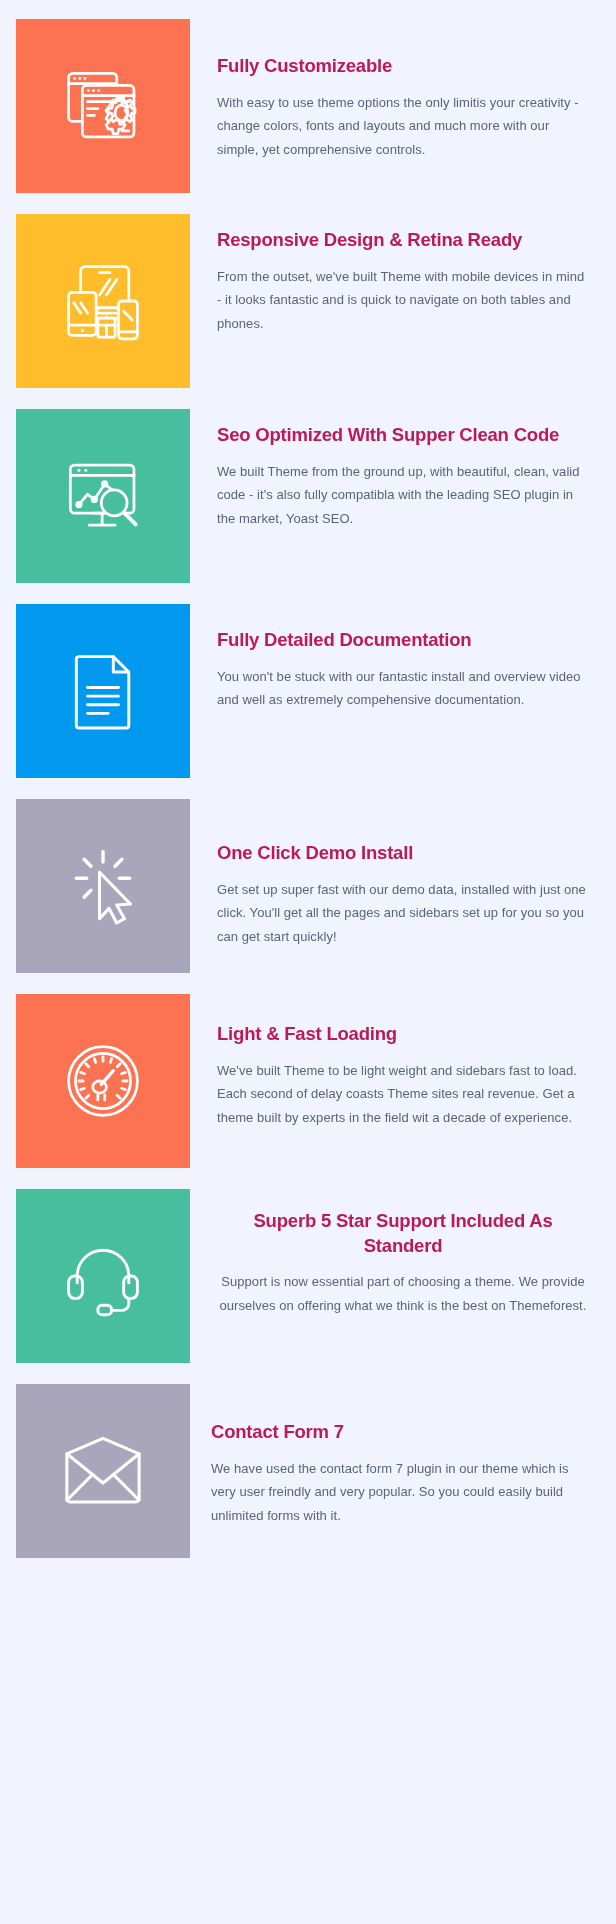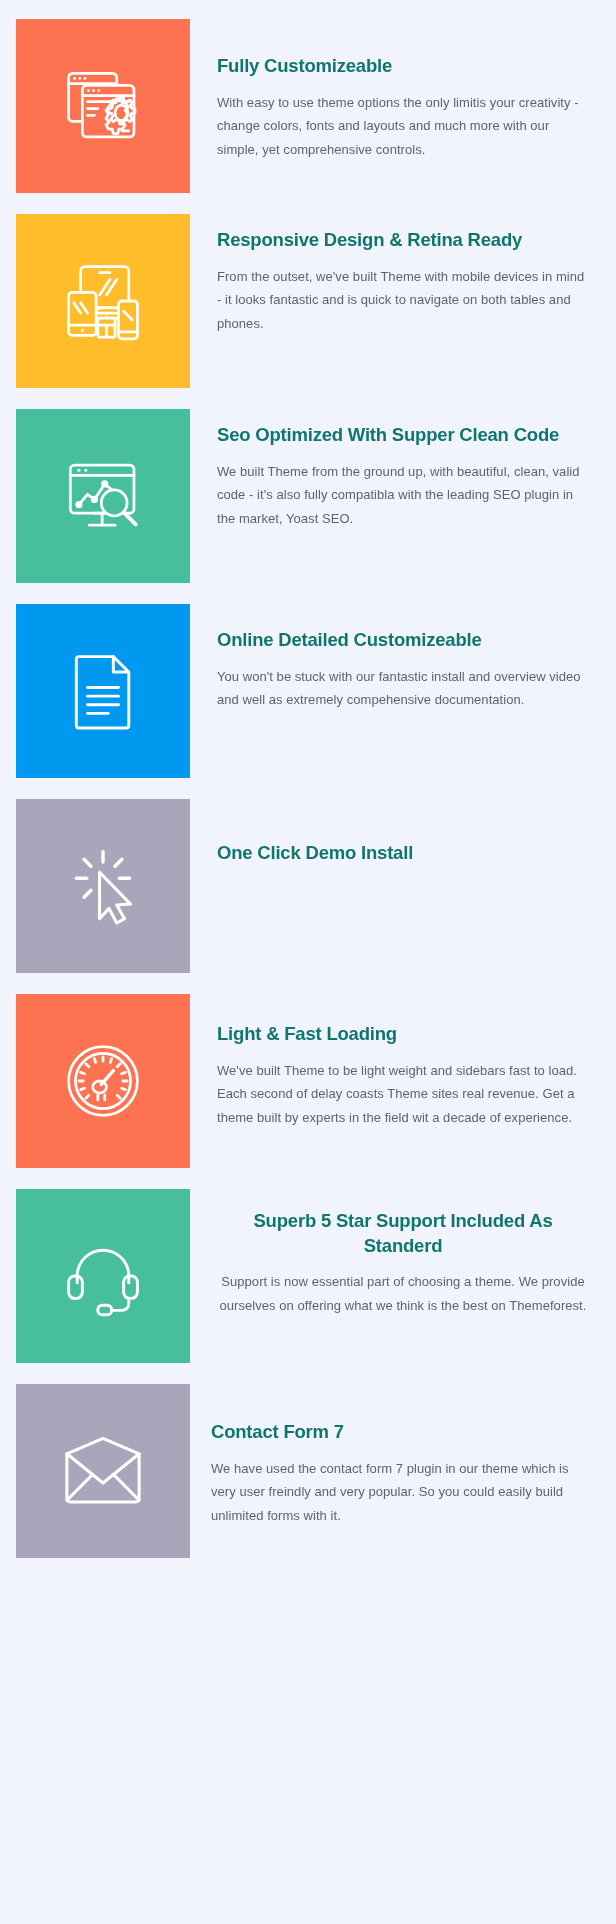--- a/index.html
+++ b/index.html
@@ -47,21 +47,21 @@
     flex: 1 1 auto;
     padding-left: 27px;
     padding-top: 30px;
     min-width: 0;
   }
 
   .feature-title {
     font-size: 18.5px;
     line-height: 1.33;
     font-weight: bold;
-    color: #0f766e;
+    color: #be185d;
     letter-spacing: -0.2px;
     margin-bottom: 12px;
   }
 
   .feature-desc {
     font-size: 13px;
     line-height: 1.82;
     color: #5c6378;
     letter-spacing: 0.05px;
   }
@@ -175,41 +175,42 @@
           <path d="M22 10 h40 l18 18 v62 a3 3 0 0 1 -3 3 h-55 a3 3 0 0 1 -3 -3 v-77 a3 3 0 0 1 3 -3 z"></path>
           <path d="M62 10 v18 h18"></path>
           <line x1="32" y1="46" x2="68" y2="46"></line>
           <line x1="32" y1="56" x2="68" y2="56"></line>
           <line x1="32" y1="66" x2="68" y2="66"></line>
           <line x1="32" y1="76" x2="56" y2="76"></line>
         </svg>
       </span>
     </div>
     <div class="feature-text">
-      <div class="feature-title">Online Detailed Customizeable</div>
+      <div class="feature-title">Fully Detailed Documentation</div>
       <div class="feature-desc">You won't be stuck with our fantastic install and overview video and well as extremely compehensive documentation.</div>
     </div>
   </div>
 
   <div class="feature-row row-5">
     <div class="icon-tile" style="background:#a9a5bb">
       <span>
         <svg viewBox="0 0 100 100" fill="none" stroke="#ffffff" stroke-width="4" stroke-linecap="round" stroke-linejoin="round">
           <line x1="50" y1="10" x2="50" y2="22"></line>
           <line x1="28" y1="19" x2="36" y2="27"></line>
           <line x1="72" y1="19" x2="64" y2="27"></line>
           <line x1="19" y1="41" x2="31" y2="41"></line>
           <line x1="81" y1="41" x2="69" y2="41"></line>
           <line x1="28" y1="63" x2="36" y2="55"></line>
           <path d="M46 34 l0 54 l11 -12 l9 17 l9 -5 l-9 -16 l16 -1 z" stroke-width="3.6"></path>
         </svg>
       </span>
     </div>
     <div class="feature-text">
       <div class="feature-title">One Click Demo Install</div>
+      <div class="feature-desc">Get set up super fast with our demo data, installed with just one click. You'll get all the pages and sidebars set up for you so you can get start quickly!</div>
     </div>
   </div>
 
   <div class="feature-row row-6">
     <div class="icon-tile" style="background:#fd7351">
       <span>
         <svg viewBox="0 0 100 100" fill="none" stroke="#ffffff" stroke-width="3.2" stroke-linecap="round" stroke-linejoin="round">
           <circle cx="50" cy="50" r="40"></circle>
           <circle cx="50" cy="50" r="32"></circle>
           <line x1="50" y1="22" x2="50" y2="27"></line>

